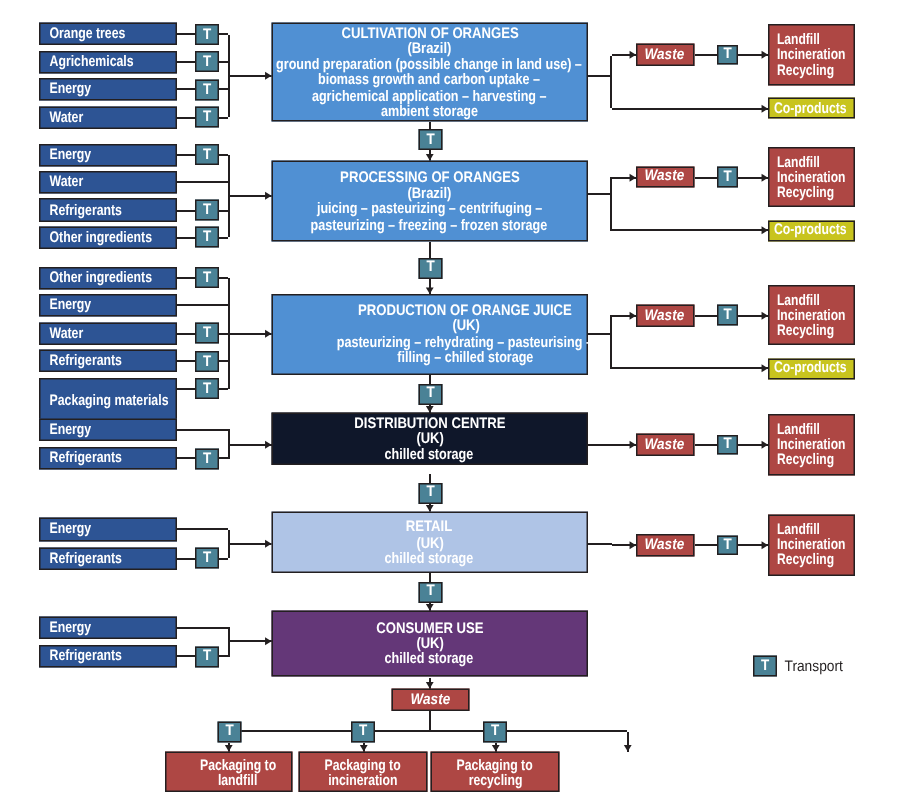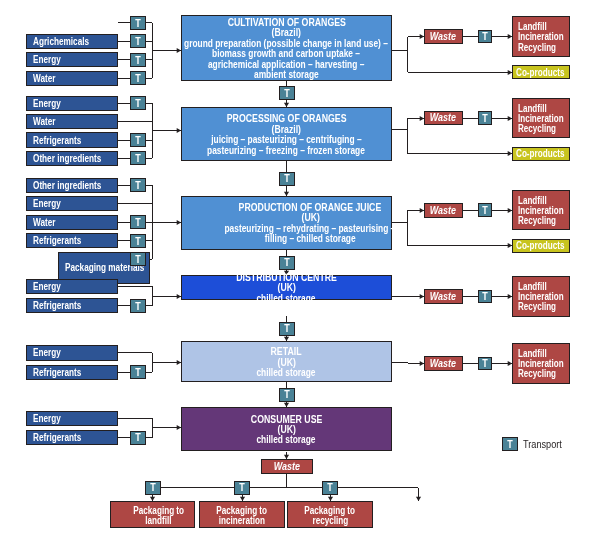--- a/index.html
+++ b/index.html
@@ -160,20 +160,23 @@
       <line x1="153" y1="487.5" x2="418" y2="487.5" stroke="#231f20" stroke-width="1.4" shape-rendering="crispEdges"></line>
       <line x1="152.5" y1="495" x2="152.5" y2="501" stroke="#231f20" stroke-width="1.4" shape-rendering="crispEdges"></line>
       <path d="M152.5 501 L149.9 496.7 L155.1 496.7 Z" fill="#231f20"></path>
       <line x1="242.5" y1="495" x2="242.5" y2="501" stroke="#231f20" stroke-width="1.4" shape-rendering="crispEdges"></line>
       <path d="M242.5 501 L239.9 496.7 L245.1 496.7 Z" fill="#231f20"></path>
       <line x1="330.5" y1="495" x2="330.5" y2="501" stroke="#231f20" stroke-width="1.4" shape-rendering="crispEdges"></line>
       <path d="M330.5 501 L327.9 496.7 L333.1 496.7 Z" fill="#231f20"></path>
       <line x1="418.5" y1="488" x2="418.5" y2="501" stroke="#231f20" stroke-width="1.4" shape-rendering="crispEdges"></line>
       <path d="M418.5 501 L415.9 496.7 L421.1 496.7 Z" fill="#231f20"></path>
     </svg>
+<div class="box in-box" style="left: 26px; top: 15.1px; width: 92px; height: 15.3px; background: rgb(45, 84, 148);">
+      <span class="sq">Orange trees</span>
+    </div>
     <div class="box t-box" style="left: 130.2px; top: 15.75px; width: 15.7px; height: 14px; background: rgb(74, 130, 150);">
       <span class="sq">T</span>
     </div>
     <div class="box in-box" style="left: 26px; top: 33.65px; width: 92px; height: 15.3px; background: rgb(45, 84, 148);">
       <span class="sq">Agrichemicals</span>
     </div>
     <div class="box t-box" style="left: 130.2px; top: 34.3px; width: 15.7px; height: 14px; background: rgb(74, 130, 150);">
       <span class="sq">T</span>
     </div>
     <div class="box in-box" style="left: 26px; top: 52.2px; width: 92px; height: 15.3px; background: rgb(45, 84, 148);">
@@ -223,21 +226,21 @@
     </div>
     <div class="box t-box" style="left: 130.2px; top: 215.25px; width: 15.7px; height: 14px; background: rgb(74, 130, 150);">
       <span class="sq">T</span>
     </div>
     <div class="box in-box" style="left: 26px; top: 233.05px; width: 92px; height: 15.3px; background: rgb(45, 84, 148);">
       <span class="sq">Refrigerants</span>
     </div>
     <div class="box t-box" style="left: 130.2px; top: 233.7px; width: 15.7px; height: 14px; background: rgb(74, 130, 150);">
       <span class="sq">T</span>
     </div>
-    <div class="box in-box" style="left: 26px; top: 251.5px; width: 92px; height: 32px; background: rgb(45, 84, 148); margin-left: 32px;">
+    <div class="box in-box" style="left: 26px; top: 251.5px; width: 92px; height: 32px; background: rgb(45, 84, 148);">
       <span class="sq">Packaging materials</span>
     </div>
     <div class="box t-box" style="left: 130.2px; top: 252.15px; width: 15.7px; height: 14px; background: rgb(74, 130, 150);">
       <span class="sq">T</span>
     </div>
     <div class="box in-box" style="left: 26px; top: 278.5px; width: 92px; height: 15.3px; background: rgb(45, 84, 148);">
       <span class="sq">Energy</span>
     </div>
     <div class="box in-box" style="left: 26px; top: 298.2px; width: 92px; height: 15.3px; background: rgb(45, 84, 148);">
       <span class="sq">Refrigerants</span>
@@ -276,21 +279,21 @@
       <div class="stage-loc">(Brazil)</div>
       <div class="stage-det">juicing – pasteurizing – centrifuging –</div>
       <div class="stage-det">pasteurizing – freezing – frozen storage</div>
     </div>
     <div class="box stage-box" style="left: 181px; top: 195.6px; width: 210.6px; height: 54.3px; background: rgb(80, 144, 211); padding-left: 48px;">
       <div class="stage-title">PRODUCTION OF ORANGE JUICE</div>
       <div class="stage-loc">(UK)</div>
       <div class="stage-det">pasteurizing – rehydrating – pasteurising –</div>
       <div class="stage-det">filling – chilled storage</div>
     </div>
-    <div class="box stage-box" style="left: 181px; top: 275px; width: 210.6px; height: 25px; background: #1d4ed8;">
+    <div class="box stage-box" style="left: 181px; top: 275px; width: 210.6px; height: 35px; background: #0f172a;">
       <div class="stage-title">DISTRIBUTION CENTRE</div>
       <div class="stage-loc">(UK)</div>
       <div class="stage-det">chilled storage</div>
     </div>
     <div class="box stage-box" style="left: 181px; top: 341.2px; width: 210.6px; height: 41.2px; background: rgb(175, 196, 230);">
       <div class="stage-title">RETAIL</div>
       <div class="stage-loc">(UK)</div>
       <div class="stage-det">chilled storage</div>
     </div>
     <div class="box stage-box" style="left: 181px; top: 406.9px; width: 210.6px; height: 44.6px; background: rgb(100, 55, 120);">

